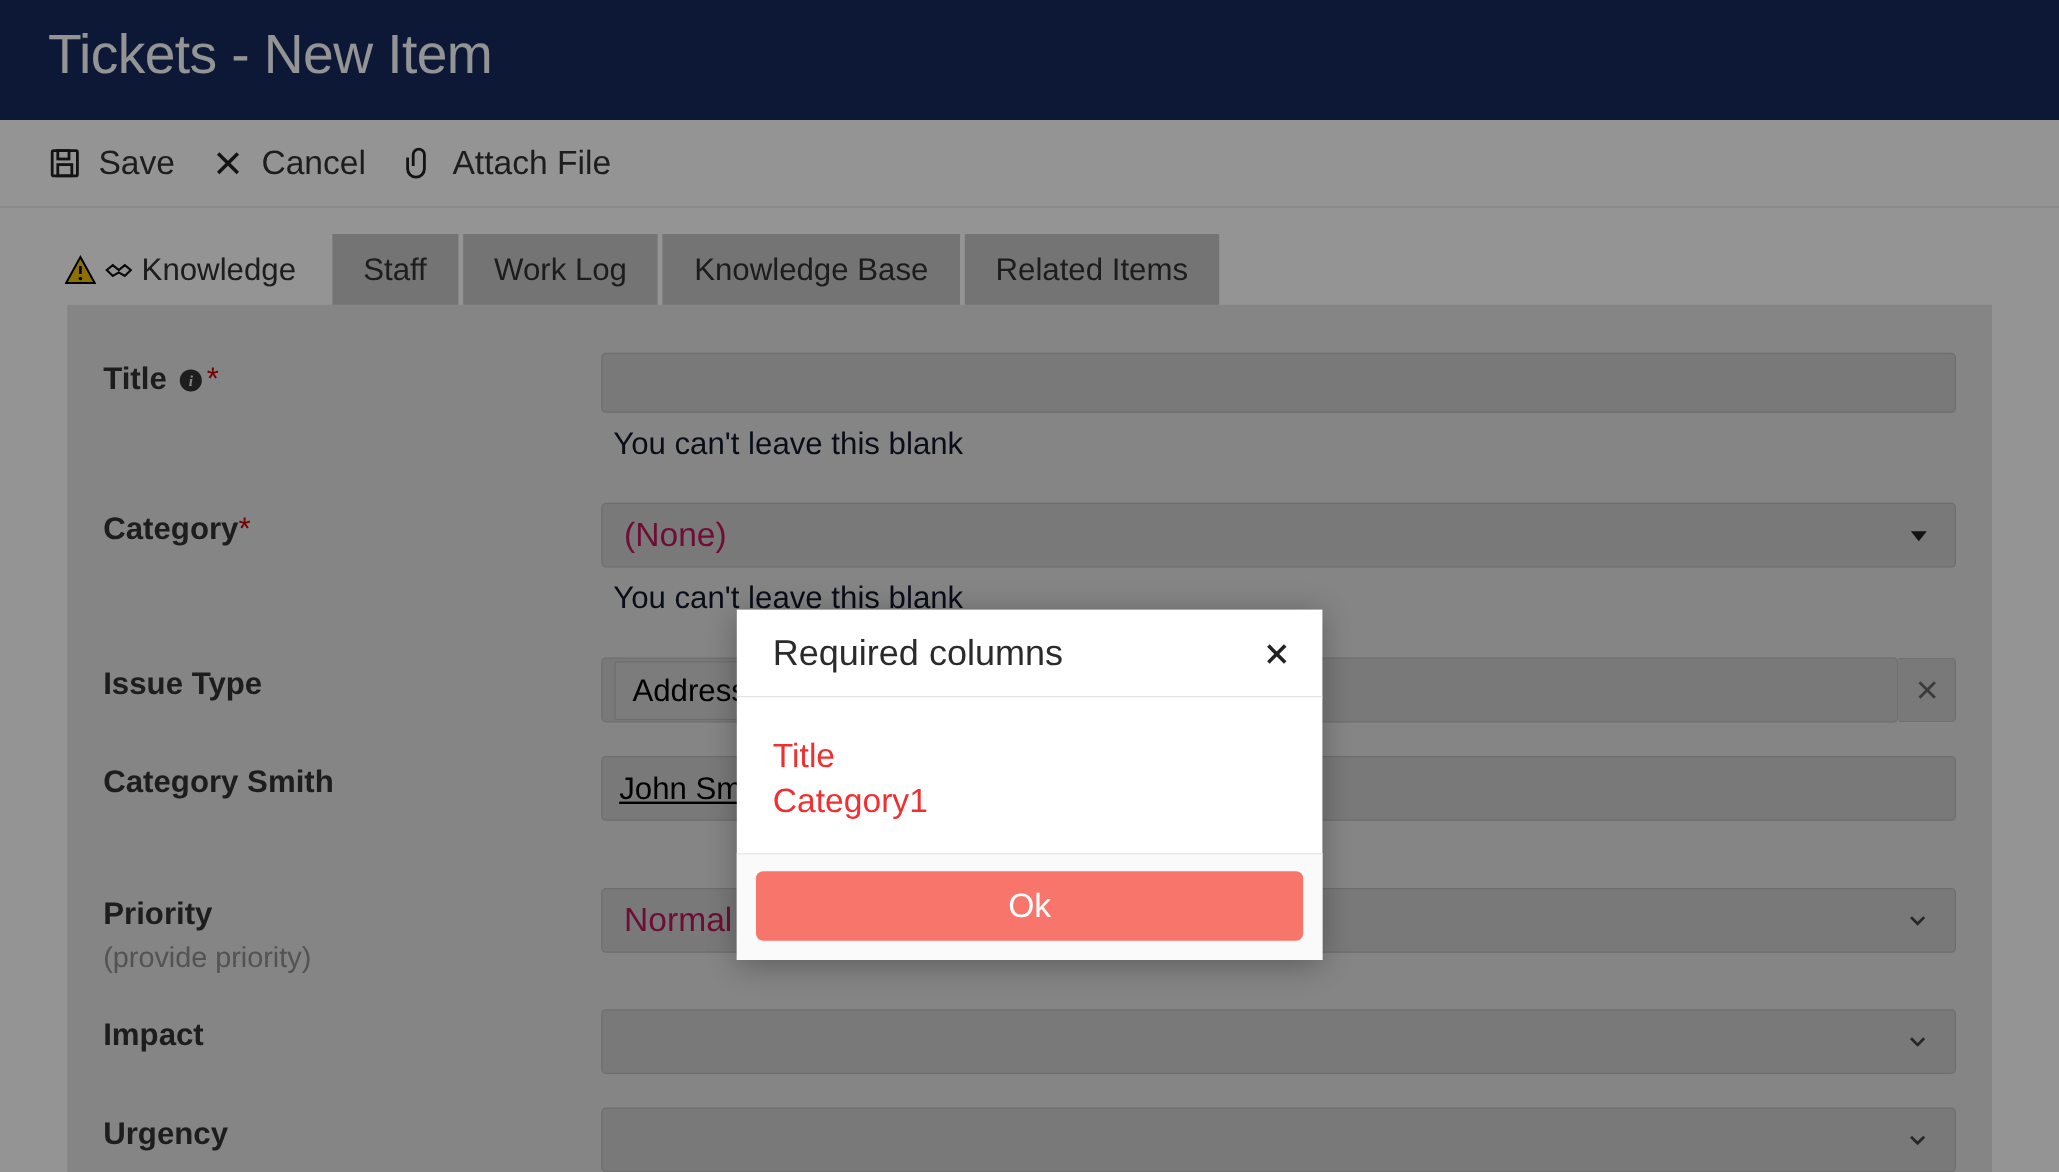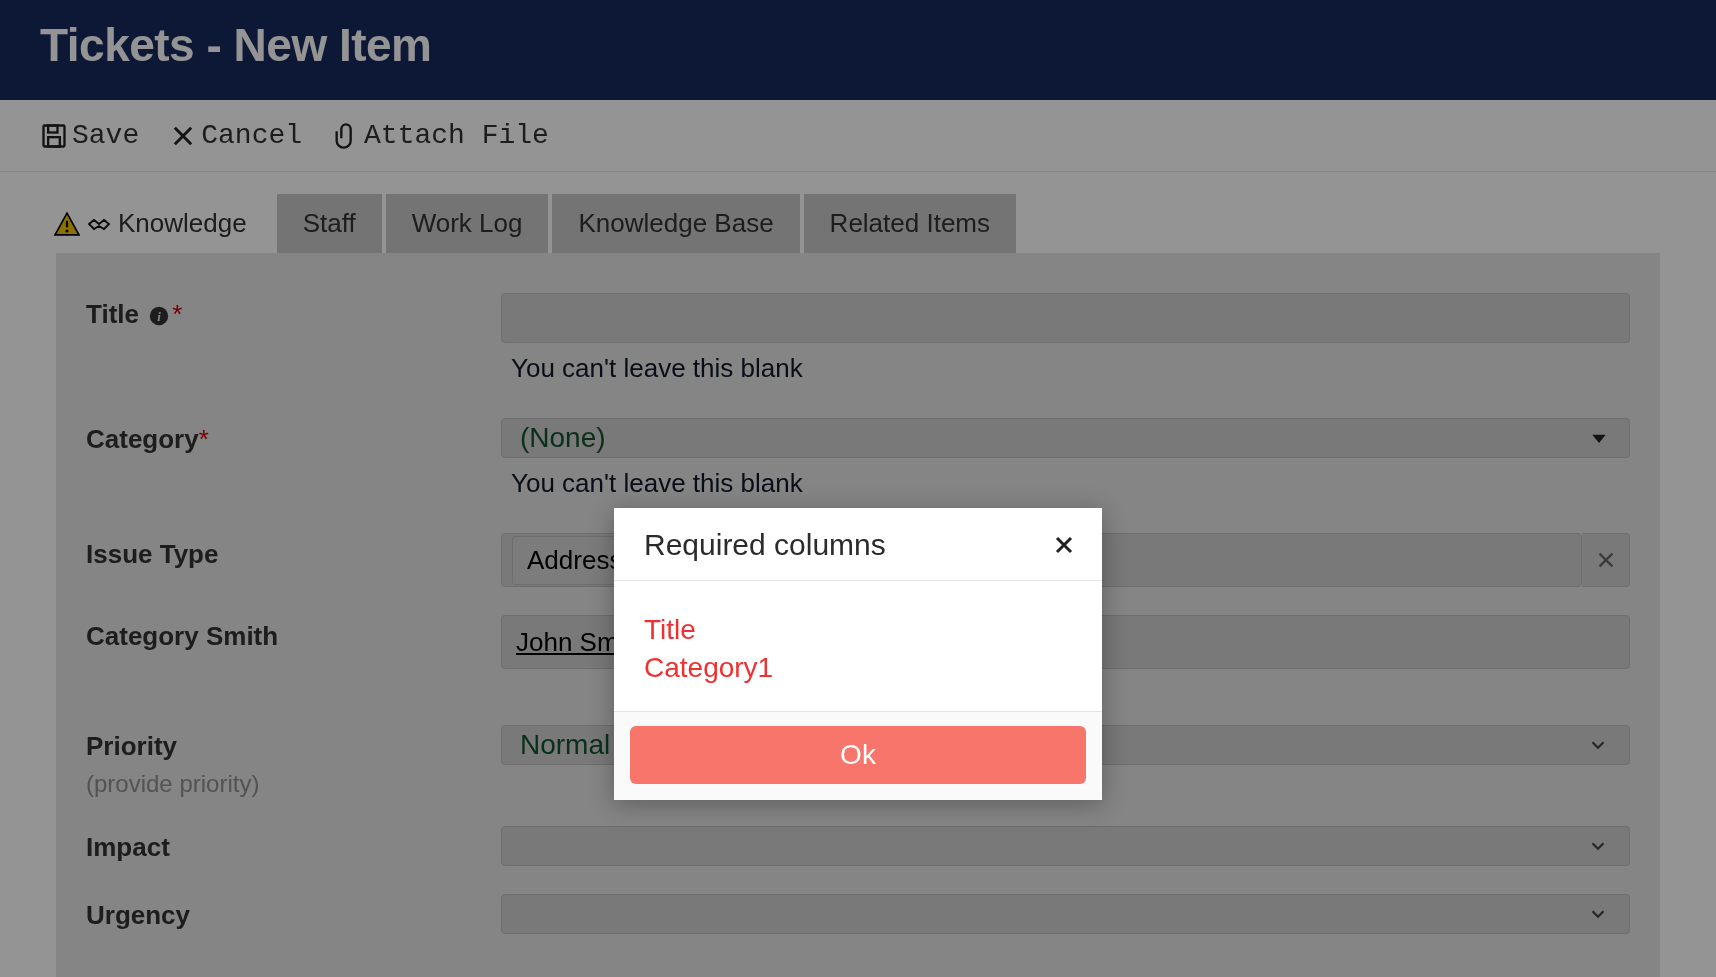--- a/index.html
+++ b/index.html
@@ -7,43 +7,43 @@
   .wrap { width: 1716px; height: 977px; position: relative; background: #fff; }
 
   
   .header {
     background: #152a5e;
     color: #fff;
     padding: 18px 40px 28px 40px;
   }
   .header h1 {
     font-size: 46px;
-    font-weight: 700;
+    font-weight: 400;
     letter-spacing: -0.5px;
   }
 
   
   .toolbar {
     display: flex;
     align-items: center;
     gap: 30px;
     padding: 20px 40px;
     background: #fff;
     border-bottom: 1px solid #e5e5e5;
   }
   .tb-btn {
     display: inline-flex;
     align-items: center;
-    gap: 4px;
+    gap: 14px;
     font-size: 28px;
     color: #333;
     background: none;
     border: none;
     cursor: pointer;
-    font-family: Liberation Mono, monospace;
+    font-family: Liberation Sans, sans-serif;
   }
   .tb-icon { display: inline-flex; width: 28px; height: 28px; }
 
   
   .tab-area { padding: 22px 28px 0 28px; }
   .tabs { display: flex; gap: 4px; }
   .tab {
     padding: 14px 26px;
     font-size: 26px;
     color: #333;
@@ -96,29 +96,29 @@
     font-family: inherit;
   }
   .err {
     color: #0f172a;
     font-size: 26px;
     margin: 10px 0 24px 10px;
   }
   .select-wrap {
     position: relative;
     width: 100%;
-    height: 40px;
+    height: 54px;
     background: #d0d0d0;
     border: 1px solid #bdbdbd;
     border-radius: 4px;
     display: flex;
     align-items: center;
     padding: 0 18px;
     font-size: 28px;
-    color: #14532d;
+    color: #be185d;
     cursor: pointer;
   }
   .select-wrap .caret {
     position: absolute;
     right: 20px;
     top: 50%;
     transform: translateY(-50%);
   }
 
   .issuetype-wrap {

